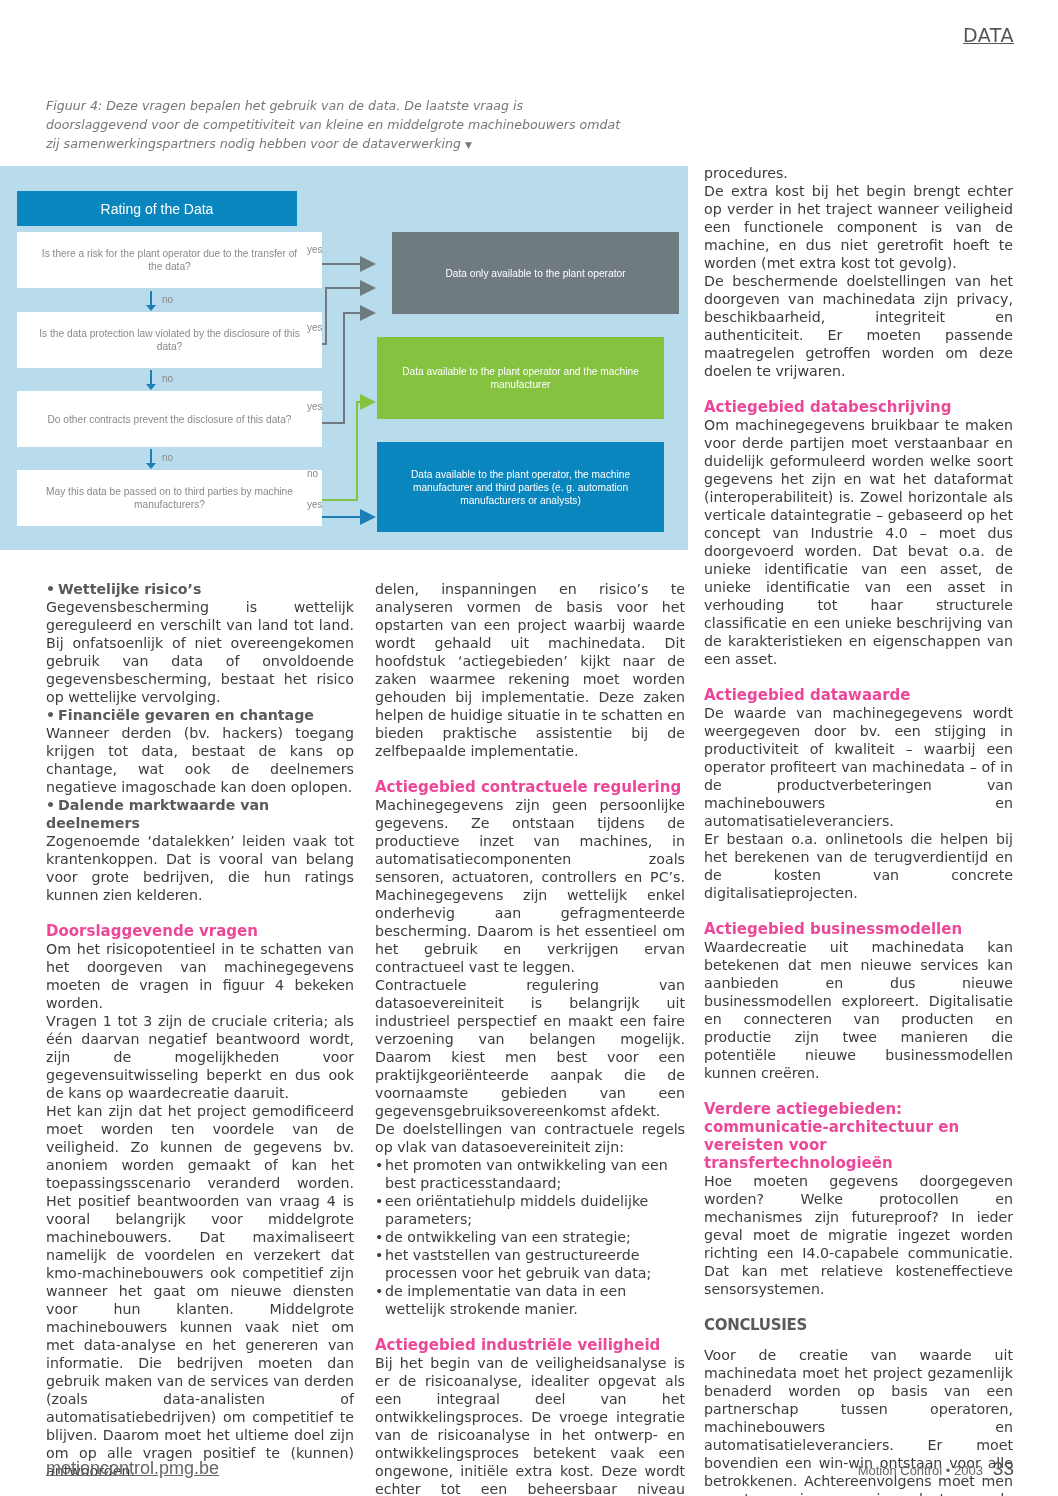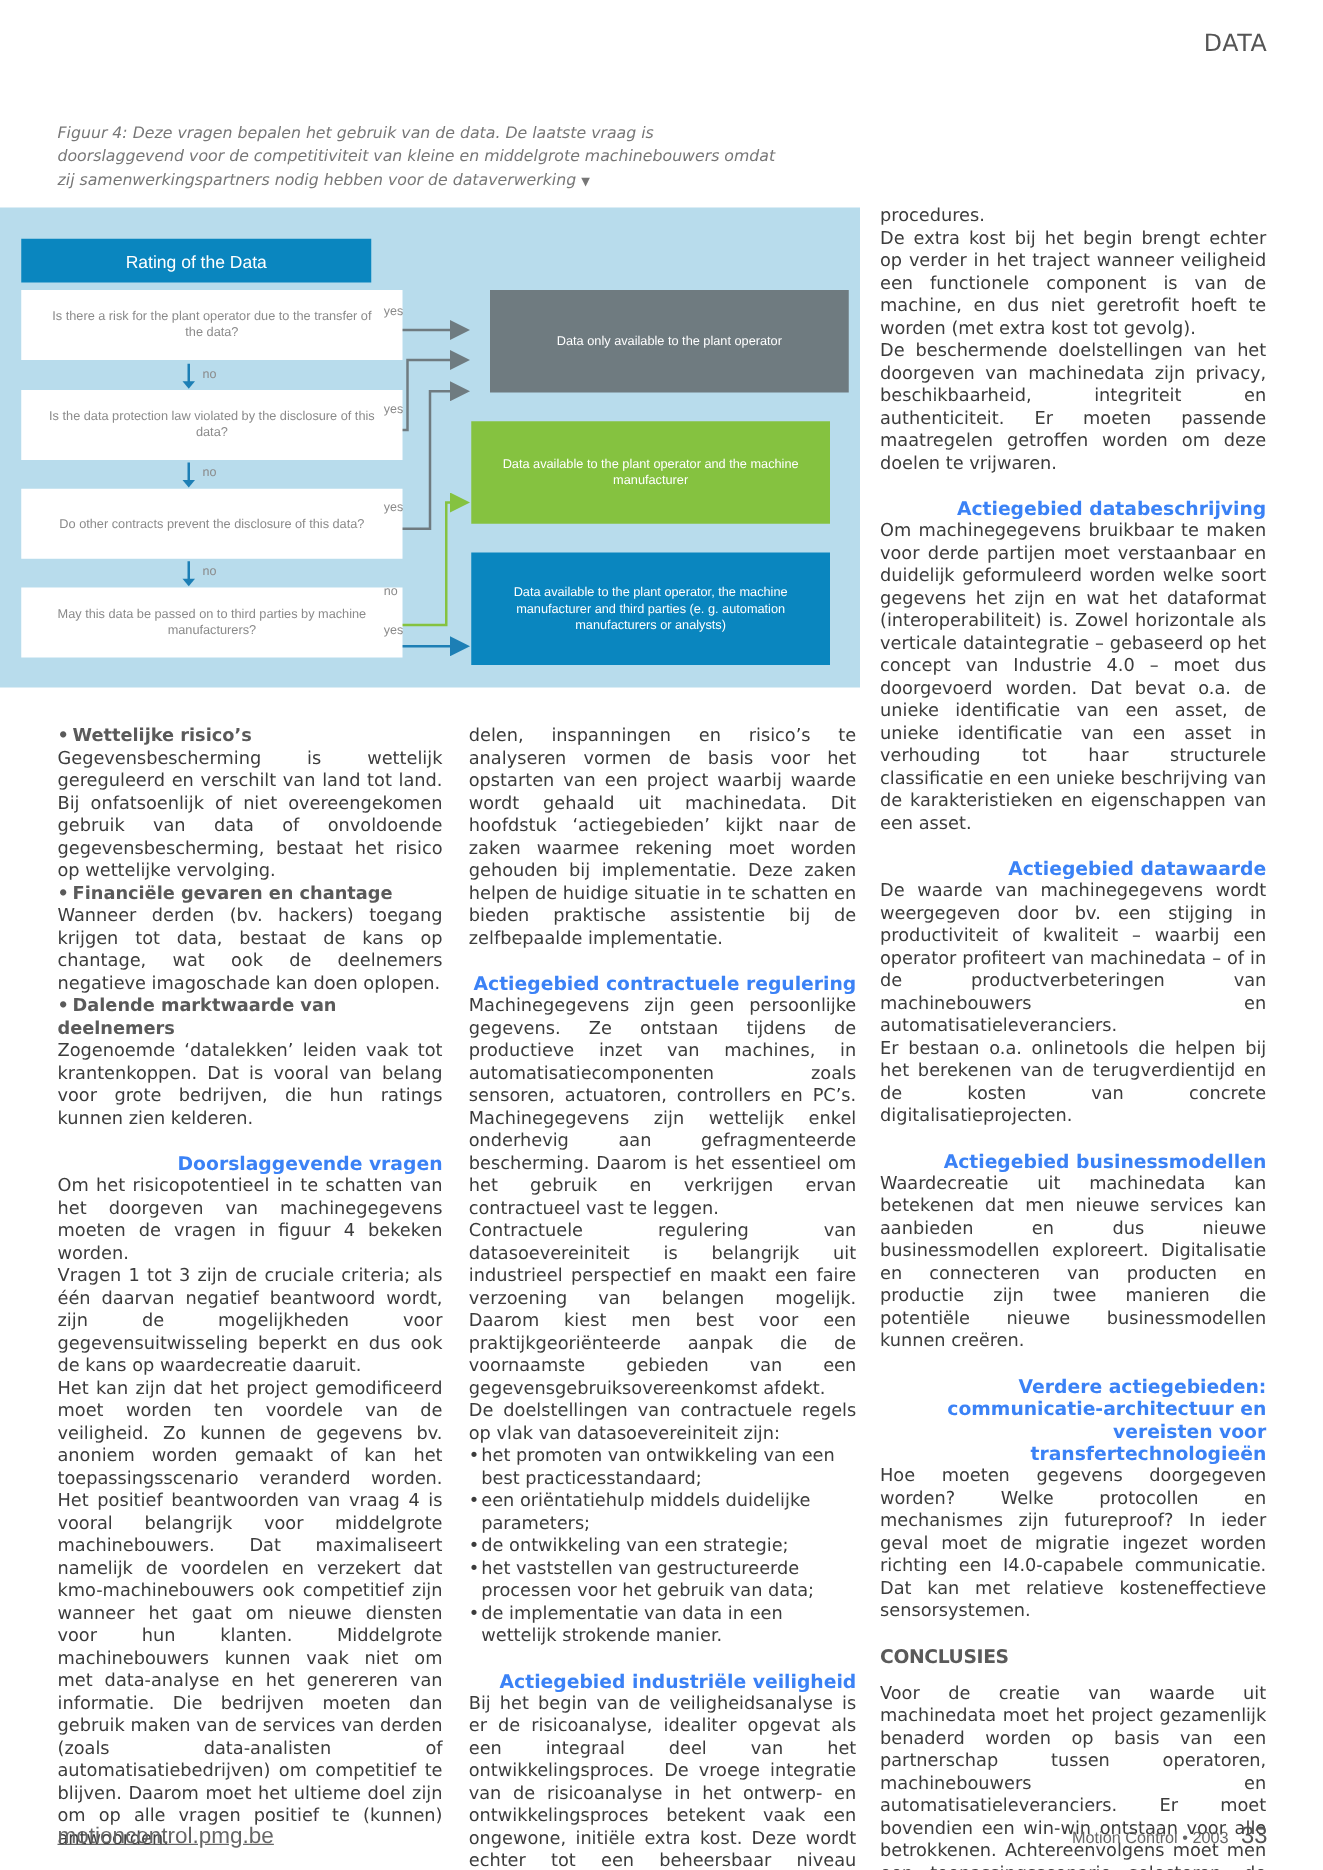--- a/index.html
+++ b/index.html
@@ -1,38 +1,38 @@
 <!DOCTYPE html>
 <html><head>
 <meta charset="utf-8">
 <style>
   * { box-sizing: border-box; margin: 0; padding: 0; }
   html, body { width: 1058px; height: 1496px; background: #ffffff; overflow: hidden; }
   body { position: relative; font-family: "DejaVu Sans", sans-serif; color: #3a3a3a; }
 
-  .section-tag { position: absolute; top: 24px; right: 44px; font-size: 19px; color: #555; letter-spacing: 0.5px; }
+  .section-tag { position: absolute; top: 24px; right: 44px; font-size: 19px; color: #555; text-decoration: underline; letter-spacing: 0.5px; }
 
   .caption { position: absolute; top: 96px; left: 46px; width: 580px; font-size: 12.6px; line-height: 19px; font-style: italic; color: #777; }
   .caption .arrow { font-style: normal; font-size: 9px; color: #777; margin-left: 4px; }
 
   
   .figure { position: absolute; top: 166px; left: 0; width: 688px; height: 384px; background: #b8dcec; }
   .fig-title { position: absolute; left: 17px; top: 25px; width: 280px; height: 35px; background: #0a86bf; color: #fff; font-size: 14px; display:flex; align-items:center; justify-content:center; font-family: "Liberation Sans", sans-serif; }
   .q-box { position: absolute; left: 17px; width: 305px; background: #fff; color: #8a8a8a; font-size: 10.2px; line-height: 13px; text-align: center; display:flex; align-items:center; justify-content:center; font-family: "Liberation Sans", sans-serif; padding: 4px 20px; }
   .no-arrow { position: absolute; left: 150px; display:flex; align-items:center; gap: 10px; color: #8a8a8a; font-size: 10px; font-family: "Liberation Sans", sans-serif; }
   .no-arrow .down { width: 2px; height: 16px; background: #1d7fb5; position: relative; }
   .no-arrow .down::after { content:""; position:absolute; left:-4px; bottom:-4px; border-left:5px solid transparent; border-right:5px solid transparent; border-top:6px solid #1d7fb5; }
   .edge-label { position: absolute; font-size: 10px; color: #8a8a8a; font-family: "Liberation Sans", sans-serif; }
   .outcome { position: absolute; left: 377px; width: 287px; color: #fff; font-size: 10.2px; line-height: 13px; text-align: center; display:flex; align-items:center; justify-content:center; font-family: "Liberation Sans", sans-serif; padding: 0 16px; }
   .figure svg { position: absolute; left: 0; top: 0; }
 
   
   .col { position: absolute; font-size: 14.2px; line-height: 18px; color: #3c3c3c; text-align: justify; }
   .col p { margin: 0; }
-  .col h3 { font-size: 15px; font-weight: bold; color: #3b82f6; line-height: 18px; text-align: right; }
+  .col h3 { font-size: 15px; font-weight: bold; color: #ec4899; line-height: 18px; text-align: left; }
   .col h2 { font-size: 15px; font-weight: bold; color: #5a5a5a; text-transform: uppercase; line-height: 18px; text-align:left; letter-spacing: -0.3px; }
   .col .gap { height: 18px; }
   .col .gap-s { height: 12px; }
   .bullet-head { font-weight: bold; color: #5a5a5a; font-size: 14.2px; text-align:left; }
   .bullet-head::before { content: "\2022"; margin-right: 3px; }
   .col ul { list-style: none; }
   .col ul li { position: relative; padding-left: 10px; text-align: left; }
   .col ul li::before { content: "\2022"; position: absolute; left: 0; }
 
   .col1 { left: 46px; top: 580px; width: 308px; }

